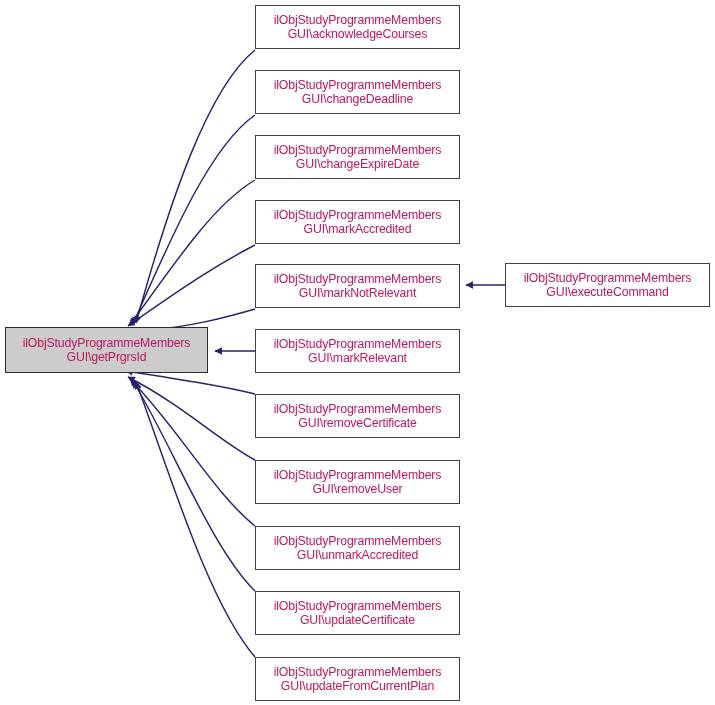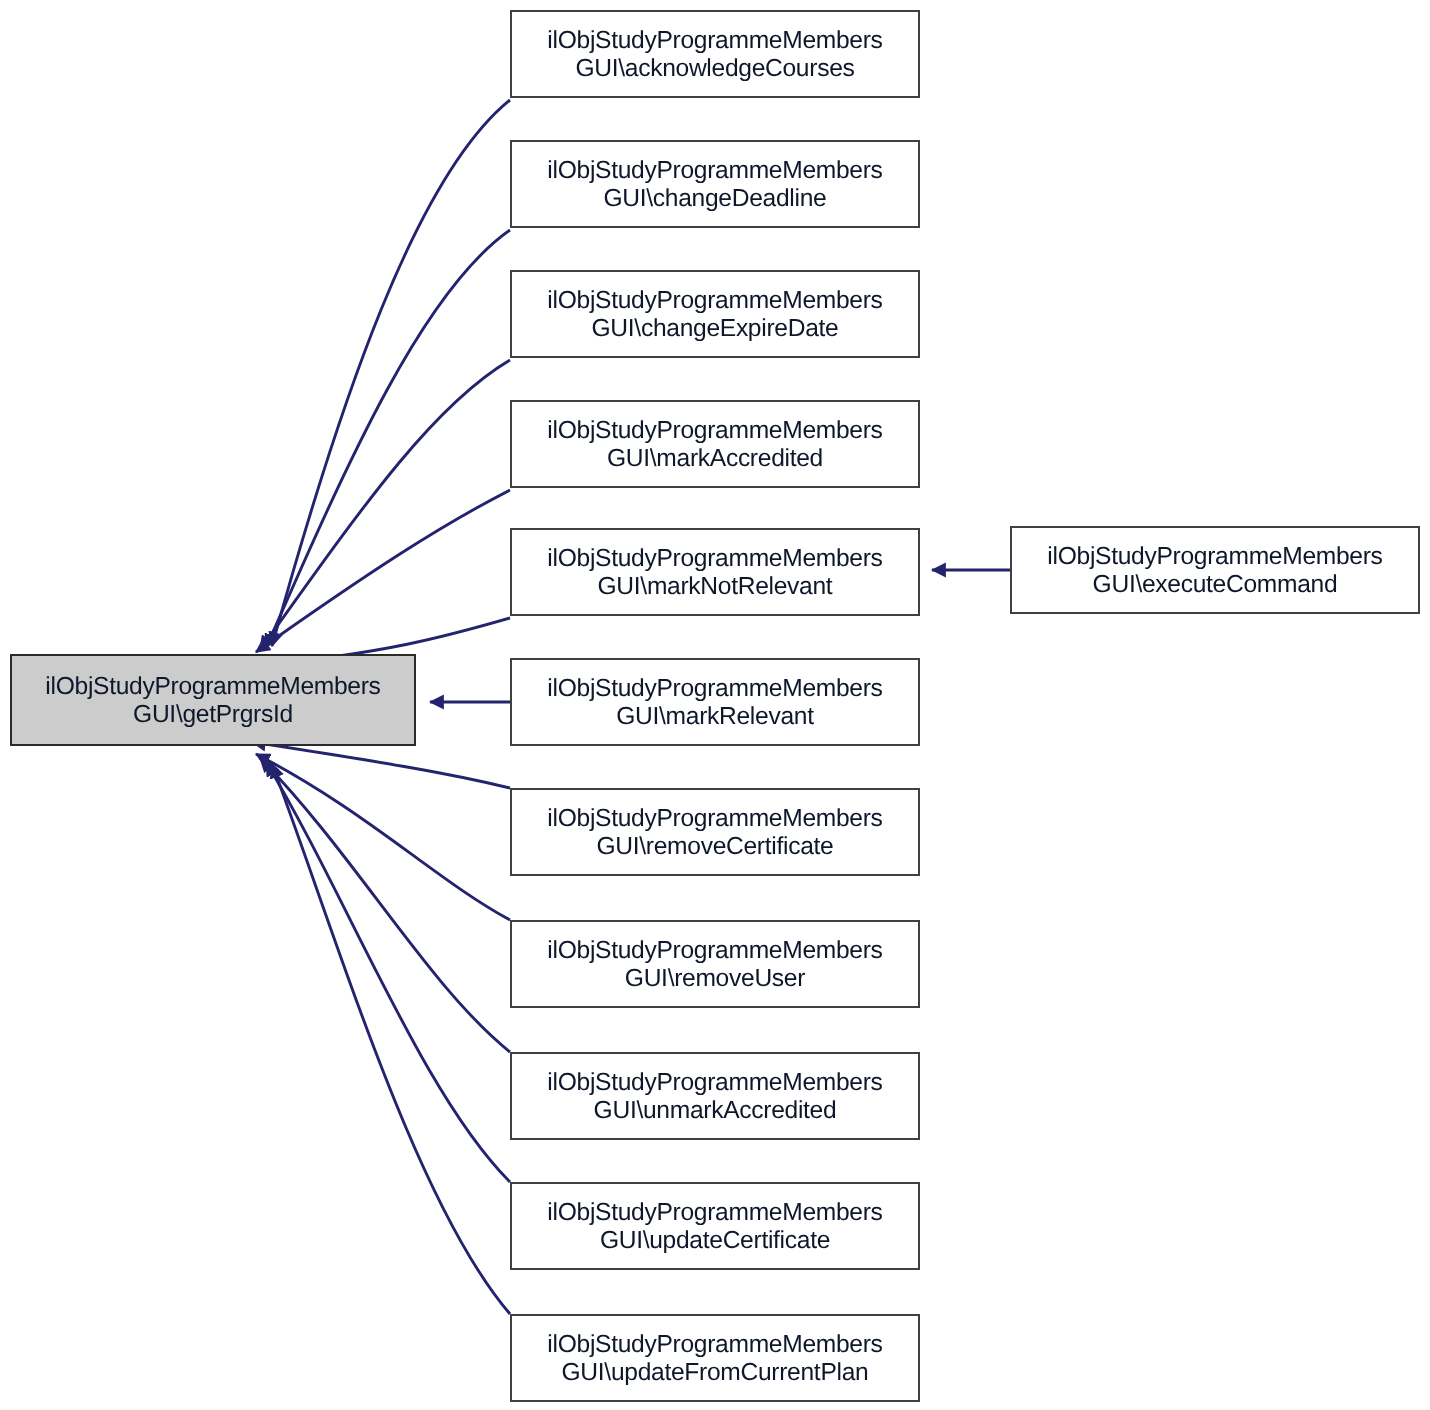--- a/index.html
+++ b/index.html
@@ -29,21 +29,21 @@
   .node {
     position: absolute;
     box-sizing: border-box;
     border: 1px solid #404040;
     background: #ffffff;
     display: flex;
     align-items: center;
     justify-content: center;
     text-align: center;
     line-height: 1.18;
-    color: #0f172a;
+    color: #be185d;
     font-size: 12.3px;
     letter-spacing: -0.15px;
     white-space: pre-line;
     overflow: hidden;
   }
   .node.focus {
     background: #cccccc;
     border-color: #2b2b2b;
   }
   .node-label {

